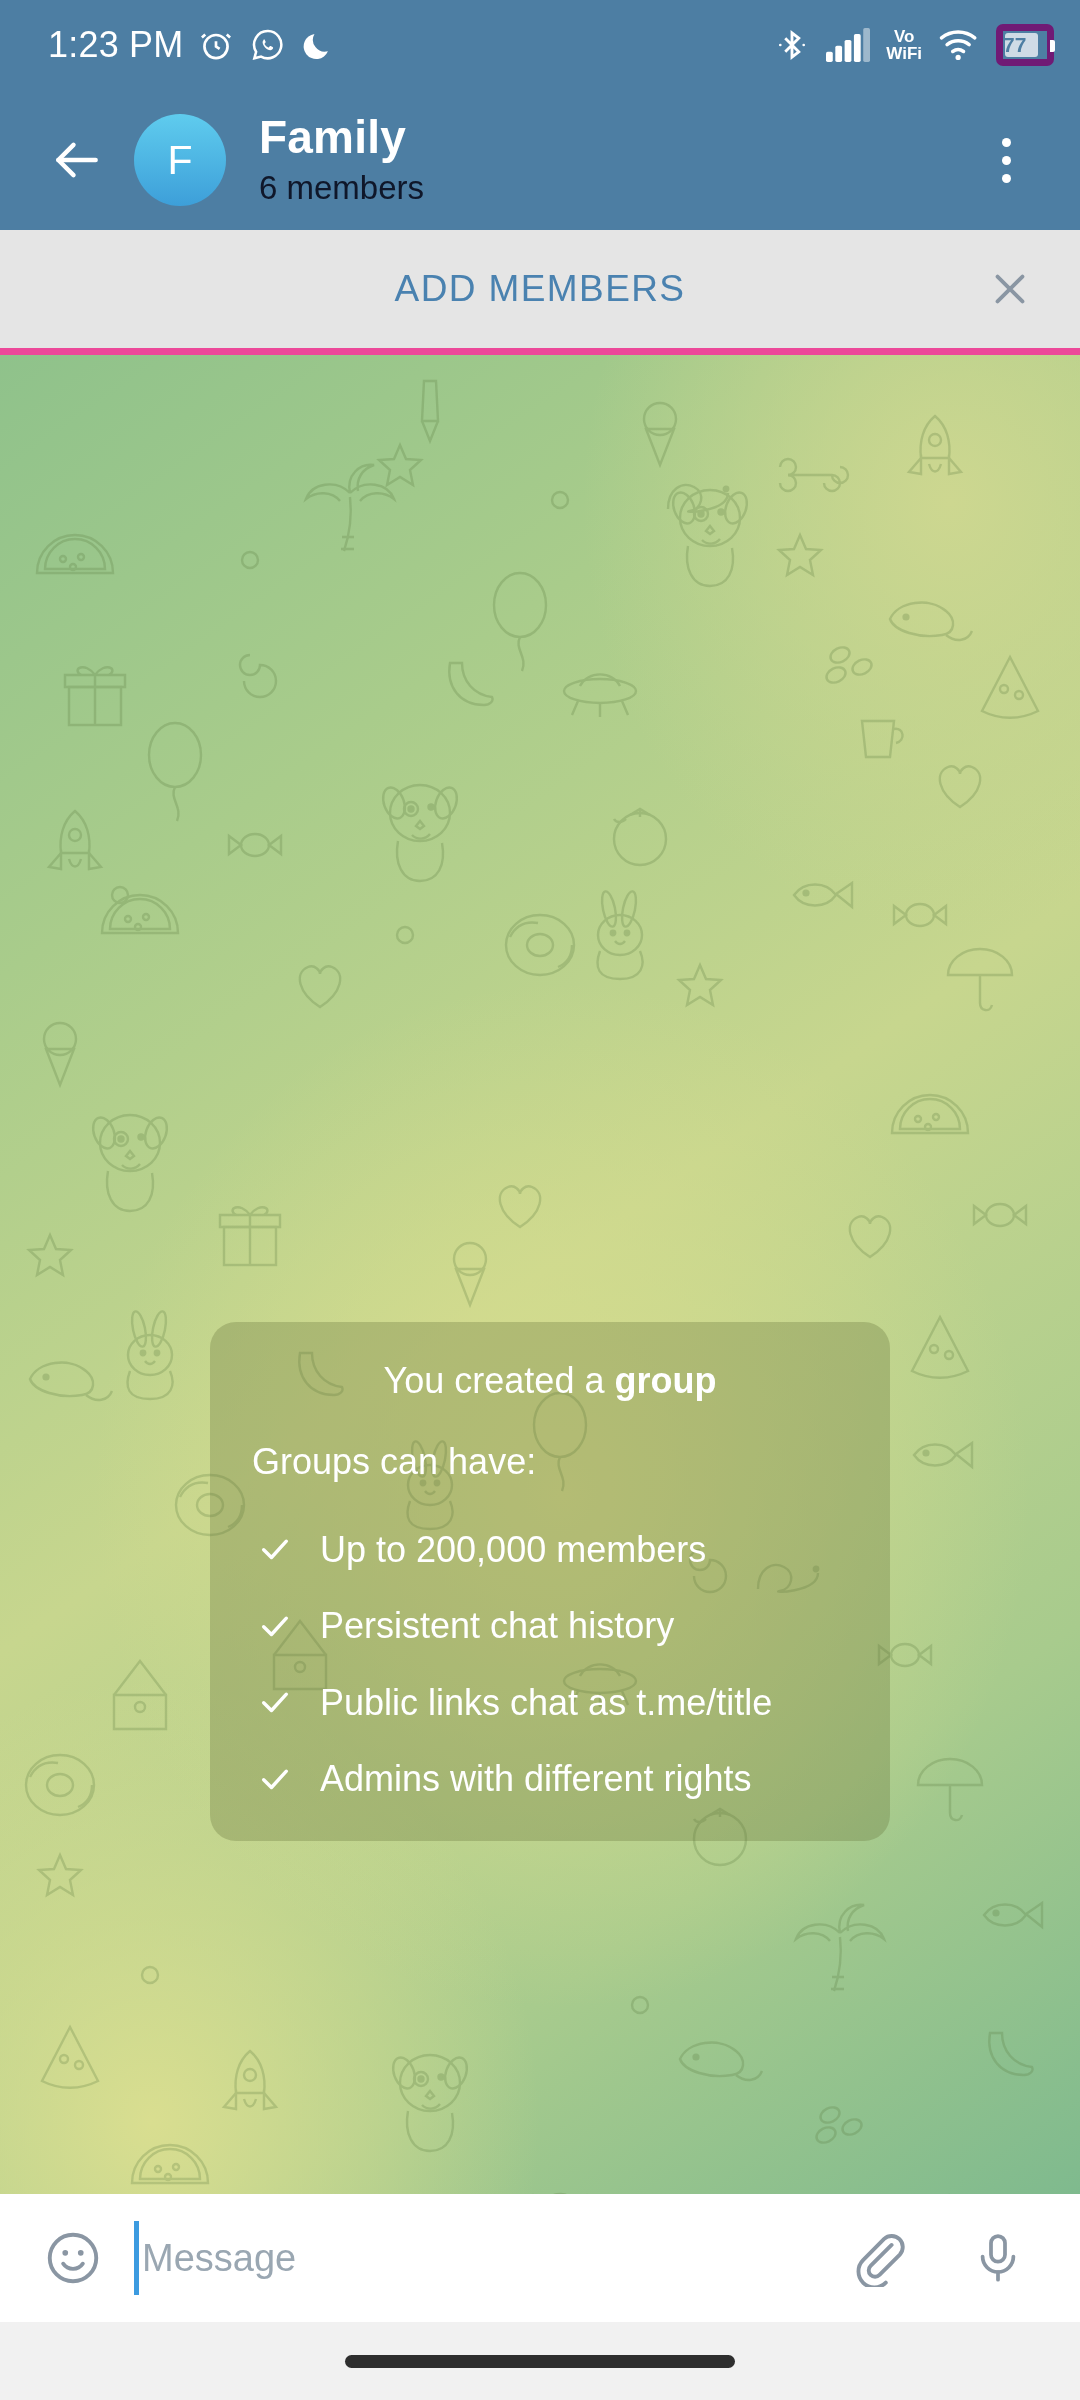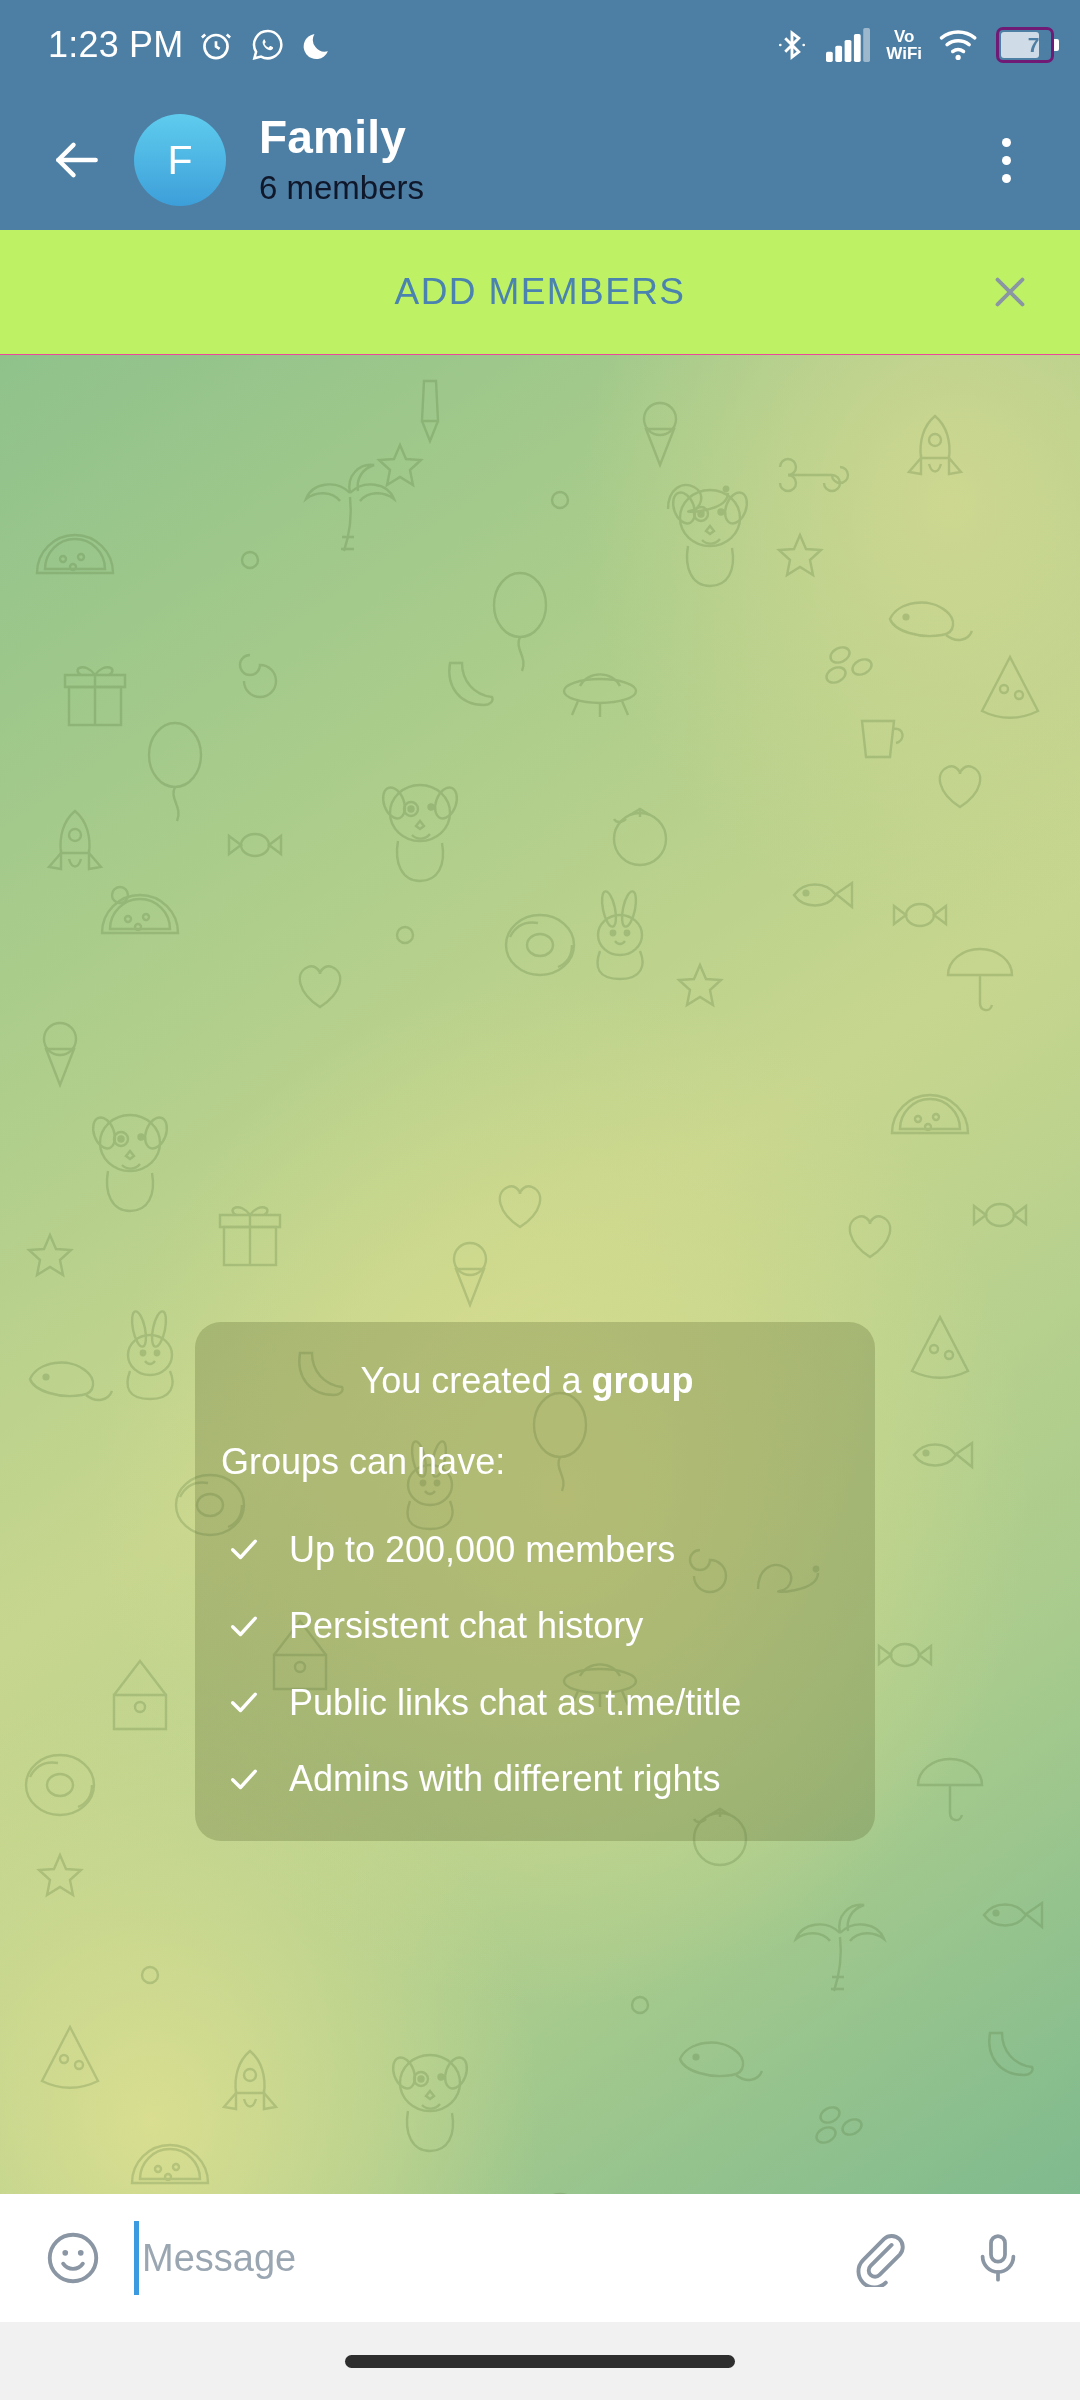--- a/index.html
+++ b/index.html
@@ -15,21 +15,21 @@
     height:90px; background:#4D7EA3; flex:0 0 90px;
     display:flex; align-items:center; justify-content:space-between;
     padding:0 26px 0 48px; color:#fff;
   }
   .sb-left { display:flex; align-items:center; gap:14px; }
   .sb-clock { font-size:36px; letter-spacing:.2px; font-weight:400; }
   .sb-right { display:flex; align-items:center; gap:16px; }
   .sb-ico { display:block; }
   .vowifi { display:flex; flex-direction:column; align-items:center; line-height:1.0; font-size:17px; font-weight:700; }
   .vowifi span { display:block; }
-  .batt { position:relative; width:58px; height:36px; border:3px solid #701a75; border-radius:7px; display:flex; align-items:center; justify-content:flex-end; }
+  .batt { position:relative; width:58px; height:42px; border:7px solid #701a75; border-radius:7px; display:flex; align-items:center; justify-content:flex-start; }
   .batt:after { content:""; position:absolute; right:-8px; top:9px; width:5px; height:12px; background:#fff; border-radius:0 2px 2px 0; }
   .batt-fill { position:absolute; left:2px; top:2px; bottom:2px; width:74%; background:#cfdbe6; border-radius:3px; }
   .batt-num { position:relative; font-size:21px; font-weight:700; color:#4D7EA3; z-index:2; }
 
   
   .header {
     height:140px; flex:0 0 140px; background:#4D7EA3;
     display:flex; align-items:center; padding:0 34px 0 34px; gap:0;
   }
   .back-btn { width:86px; height:86px; display:flex; align-items:center; justify-content:center; }
@@ -40,43 +40,43 @@
     color:#fff; font-size:41px; font-weight:400; margin-left:14px; flex:0 0 92px;
   }
   .title-wrap { margin-left:33px; display:flex; flex-direction:column; justify-content:center; flex:1; }
   .chat-title { color:#fff; font-size:46px; font-weight:700; line-height:1.12; letter-spacing:.2px; }
   .chat-sub { color:#0f172a; font-size:33px; font-weight:400; line-height:1.2; margin-top:4px; }
   .kebab { width:80px; height:90px; display:flex; flex-direction:column; align-items:center; justify-content:center; gap:9px; }
   .kebab i { width:9px; height:9px; border-radius:50%; background:#fff; display:block; }
 
   
   .addbar {
-    height:125px; flex:0 0 125px; background:#bef264;
+    height:125px; flex:0 0 125px; background:#e5e5e5;
     display:flex; align-items:center; justify-content:center; position:relative;
-    border-bottom:1px solid #ec4899;
+    border-bottom:7px solid #ec4899;
   }
   .addbar-label { color:#4A82B0; font-size:37px; font-weight:500; letter-spacing:1.4px; }
   .addbar-close { position:absolute; right:30px; top:50%; transform:translateY(-50%);
     width:80px; height:80px; display:flex; align-items:center; justify-content:center; }
 
   
   .chat { position:relative; flex:1 1 auto; overflow:hidden; }
   .wall {
     position:absolute; inset:0;
     background:
       radial-gradient(ellipse 70% 45% at 52% 62%, #d7dd8e 0%, rgba(215,221,142,0) 62%),
       radial-gradient(ellipse 60% 40% at 14% 96%, #d9de90 0%, rgba(217,222,144,0) 60%),
       radial-gradient(ellipse 55% 38% at 88% 8%, #cdd790 0%, rgba(205,215,144,0) 62%),
       linear-gradient(145deg, #8FC28B 0%, #A9CC8B 24%, #C7D68E 50%, #A8CB8D 78%, #7FBA8E 100%);
   }
   .doodles { position:absolute; inset:0; opacity:.30; }
   .card {
-    position:absolute; left:195px; top:967px; width:680px;
+    position:absolute; left:210px; top:967px; width:680px;
     background:rgba(98,112,56,0.30); border-radius:26px;
-    padding:36px 36px 42px 20px; color:#fff;
+    padding:36px 36px 42px 36px; color:#fff;
   }
   .card-head { text-align:center; font-size:36px; line-height:1.3; margin-bottom:36px; font-weight:400; }
   .card-head b { font-weight:700; }
   .card-sub { font-size:36px; margin-bottom:46px; font-weight:400; padding-left:6px; }
   .feat { display:flex; align-items:center; gap:28px; margin-bottom:35px; padding-left:12px; }
   .feat:last-child { margin-bottom:0; }
   .feat-txt { font-size:36px; font-weight:400; line-height:1.15; }
 
   
   .inputbar {

